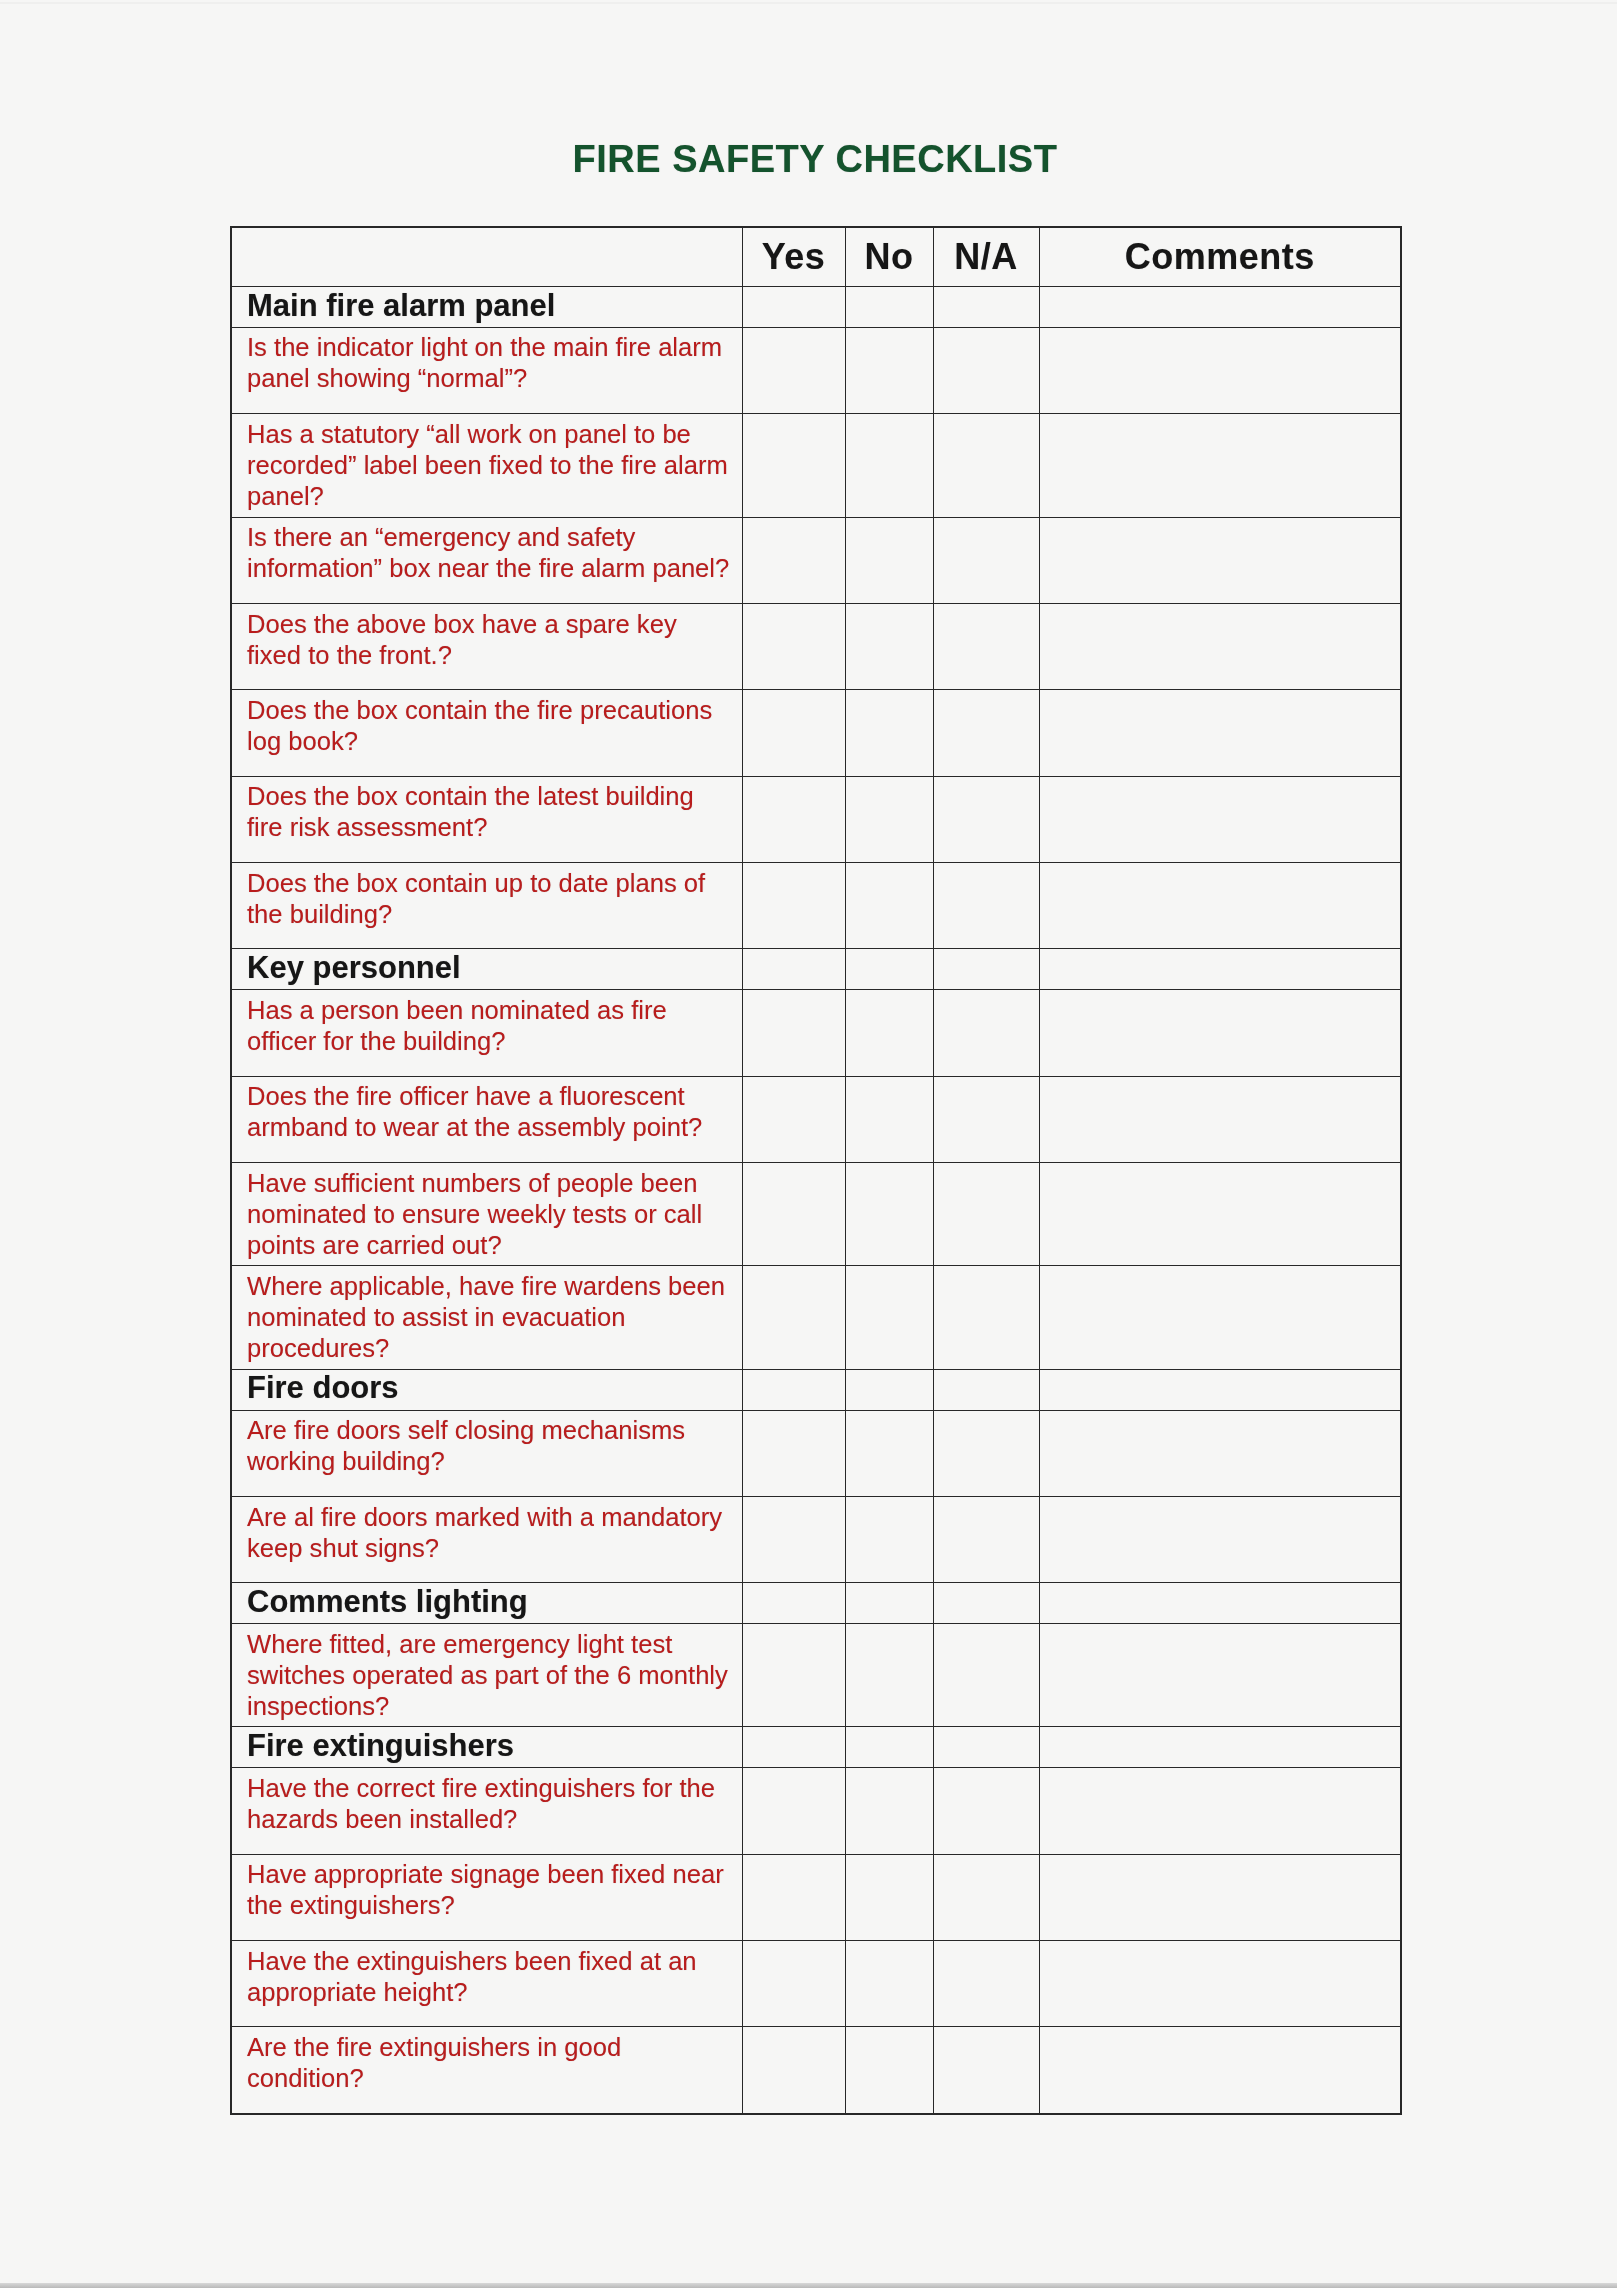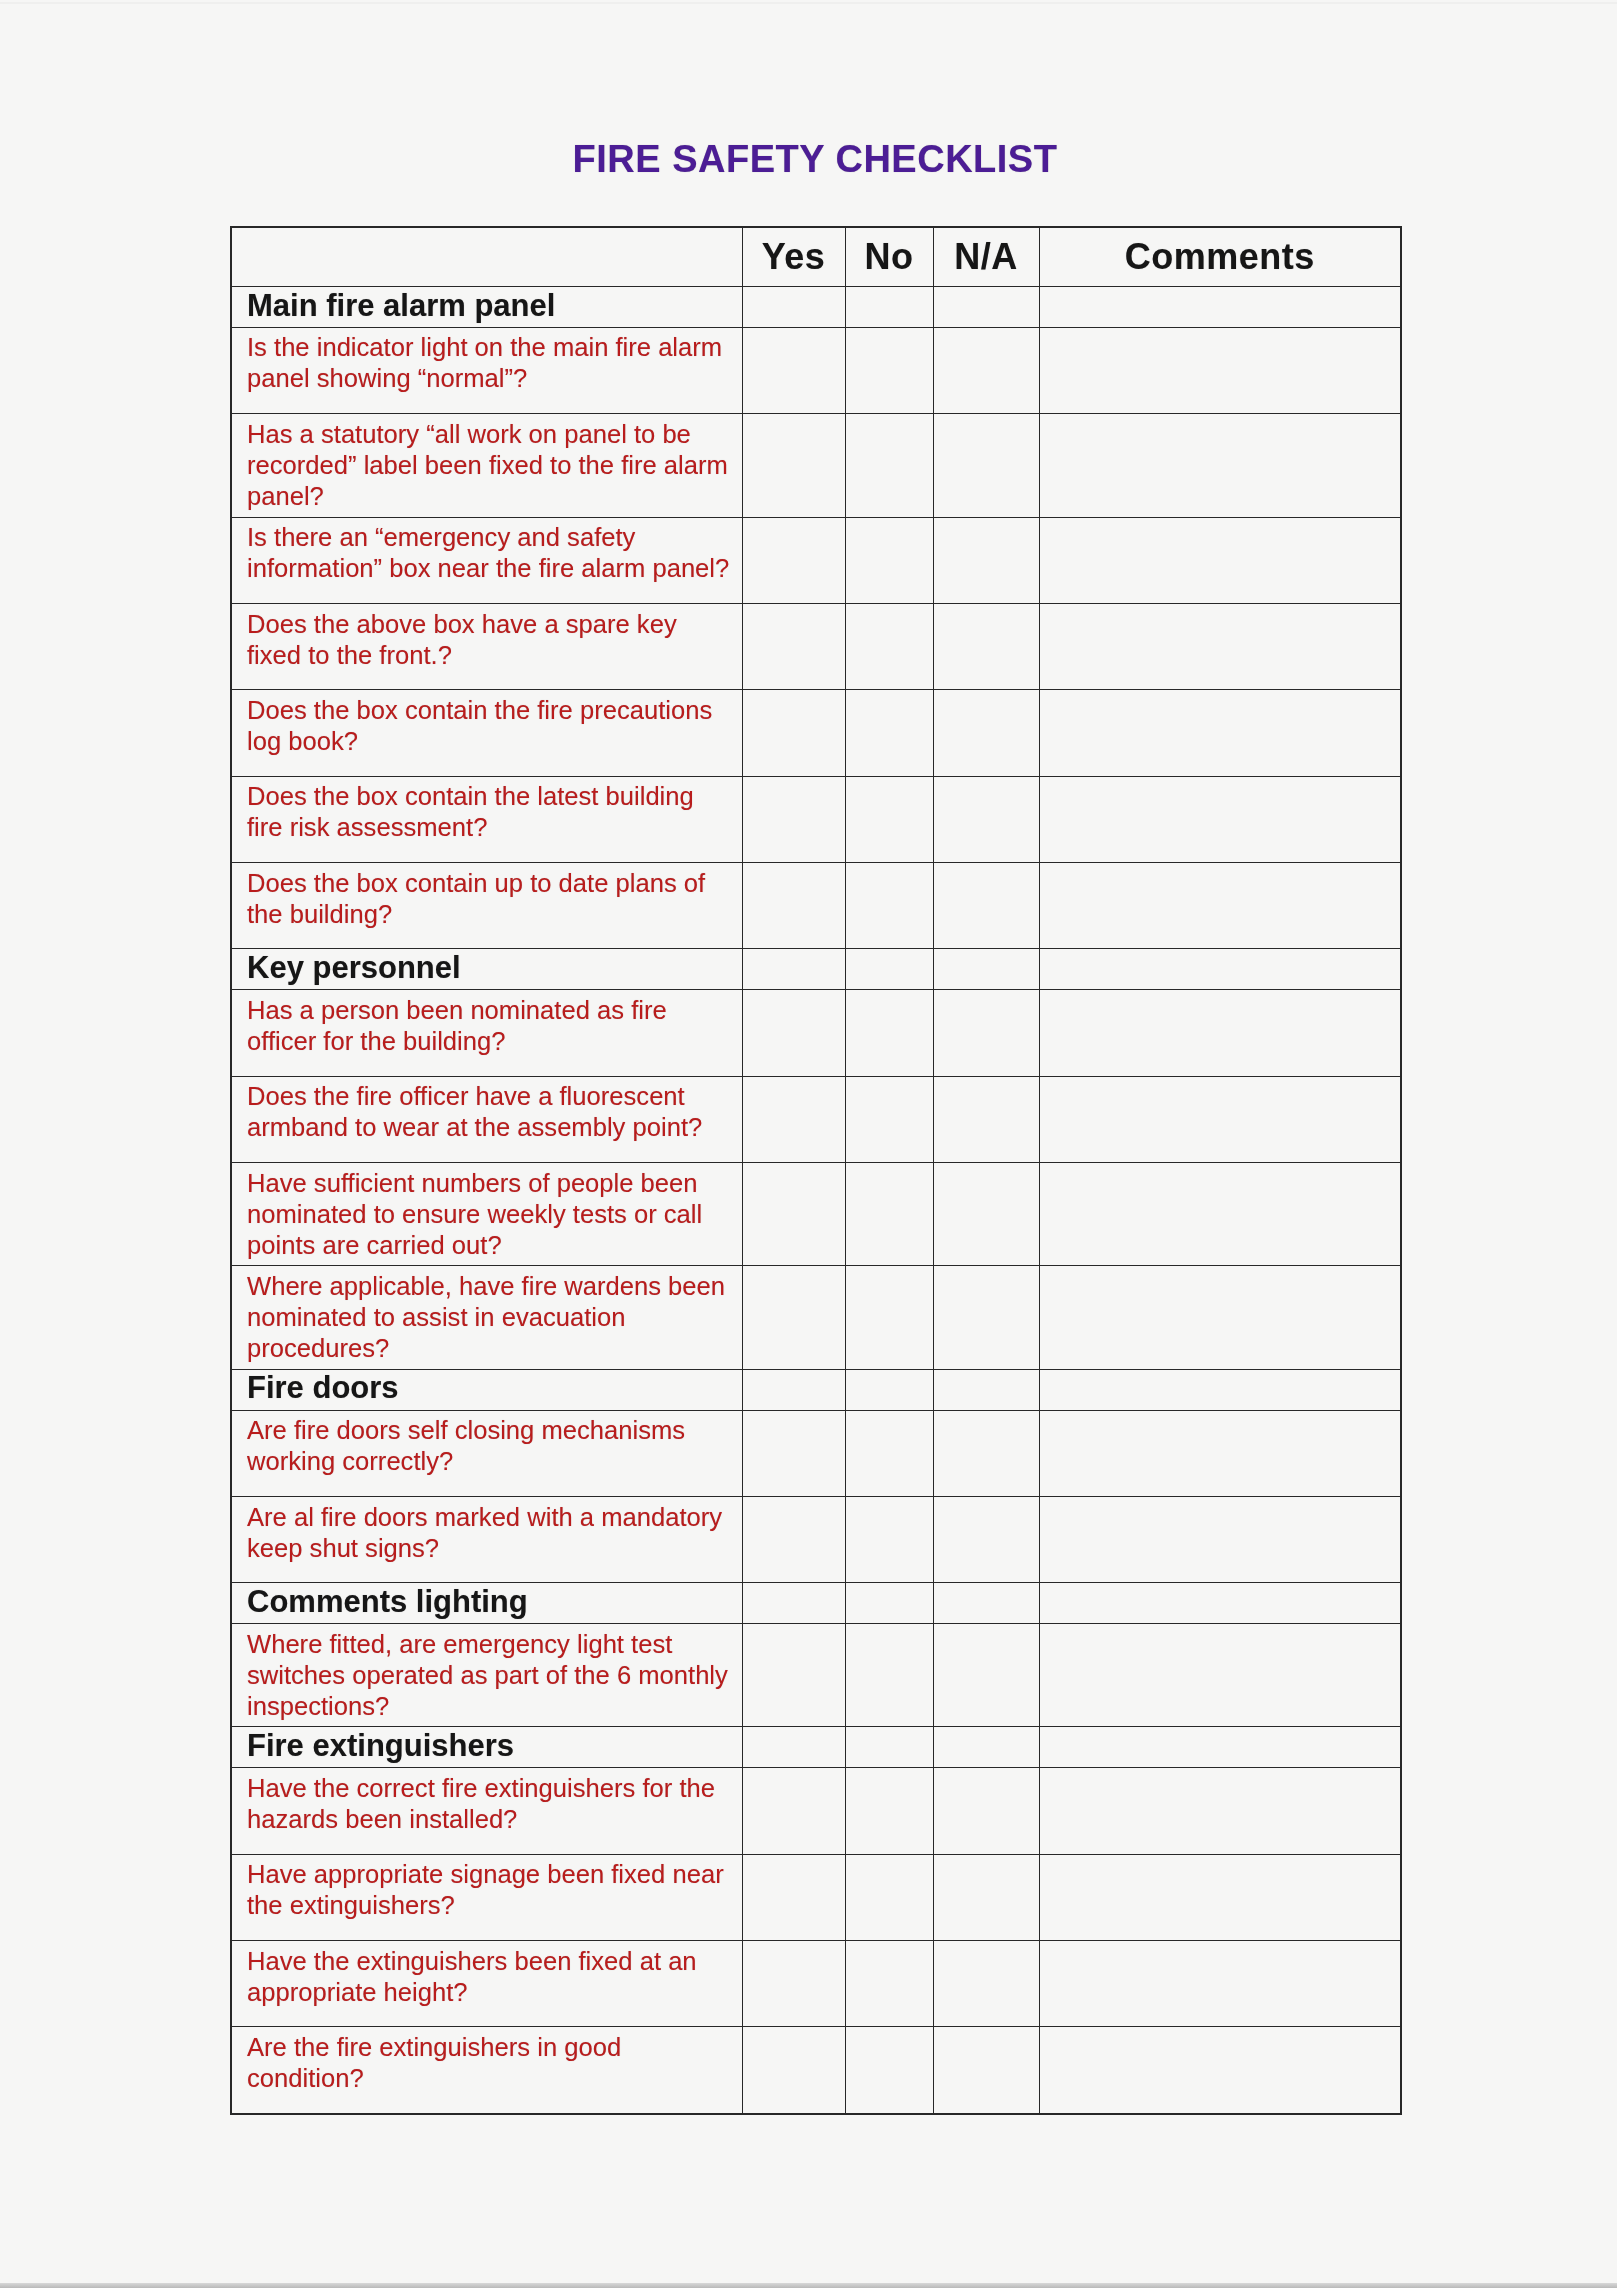--- a/index.html
+++ b/index.html
@@ -16,21 +16,21 @@
   .page-title {
     position: absolute;
     top: 138px;
     left: 230px;
     width: 1170px;
     margin: 0;
     text-align: center;
     font-size: 38px;
     font-weight: 700;
     letter-spacing: 0.5px;
-    color: #4c1d95;
+    color: #14532d;
     text-shadow: 0 0 0.9px rgba(30,30,30,0.35);
   }
 
   table.checklist {
     position: absolute;
     left: 230px;
     top: 226px;
     width: 1170px;
     border-collapse: collapse;
     table-layout: fixed;
@@ -212,21 +212,21 @@
         <td class="ans"></td>
       </tr>
       <tr class="section">
         <td class="q">Fire doors</td>
         <td class="ans"></td>
         <td class="ans"></td>
         <td class="ans"></td>
         <td class="ans"></td>
       </tr>
       <tr class="question">
-        <td class="q">Are fire doors self closing mechanisms working correctly?</td>
+        <td class="q">Are fire doors self closing mechanisms working building?</td>
         <td class="ans"></td>
         <td class="ans"></td>
         <td class="ans"></td>
         <td class="ans"></td>
       </tr>
       <tr class="question">
         <td class="q">Are al fire doors marked with a mandatory keep shut signs?</td>
         <td class="ans"></td>
         <td class="ans"></td>
         <td class="ans"></td>

